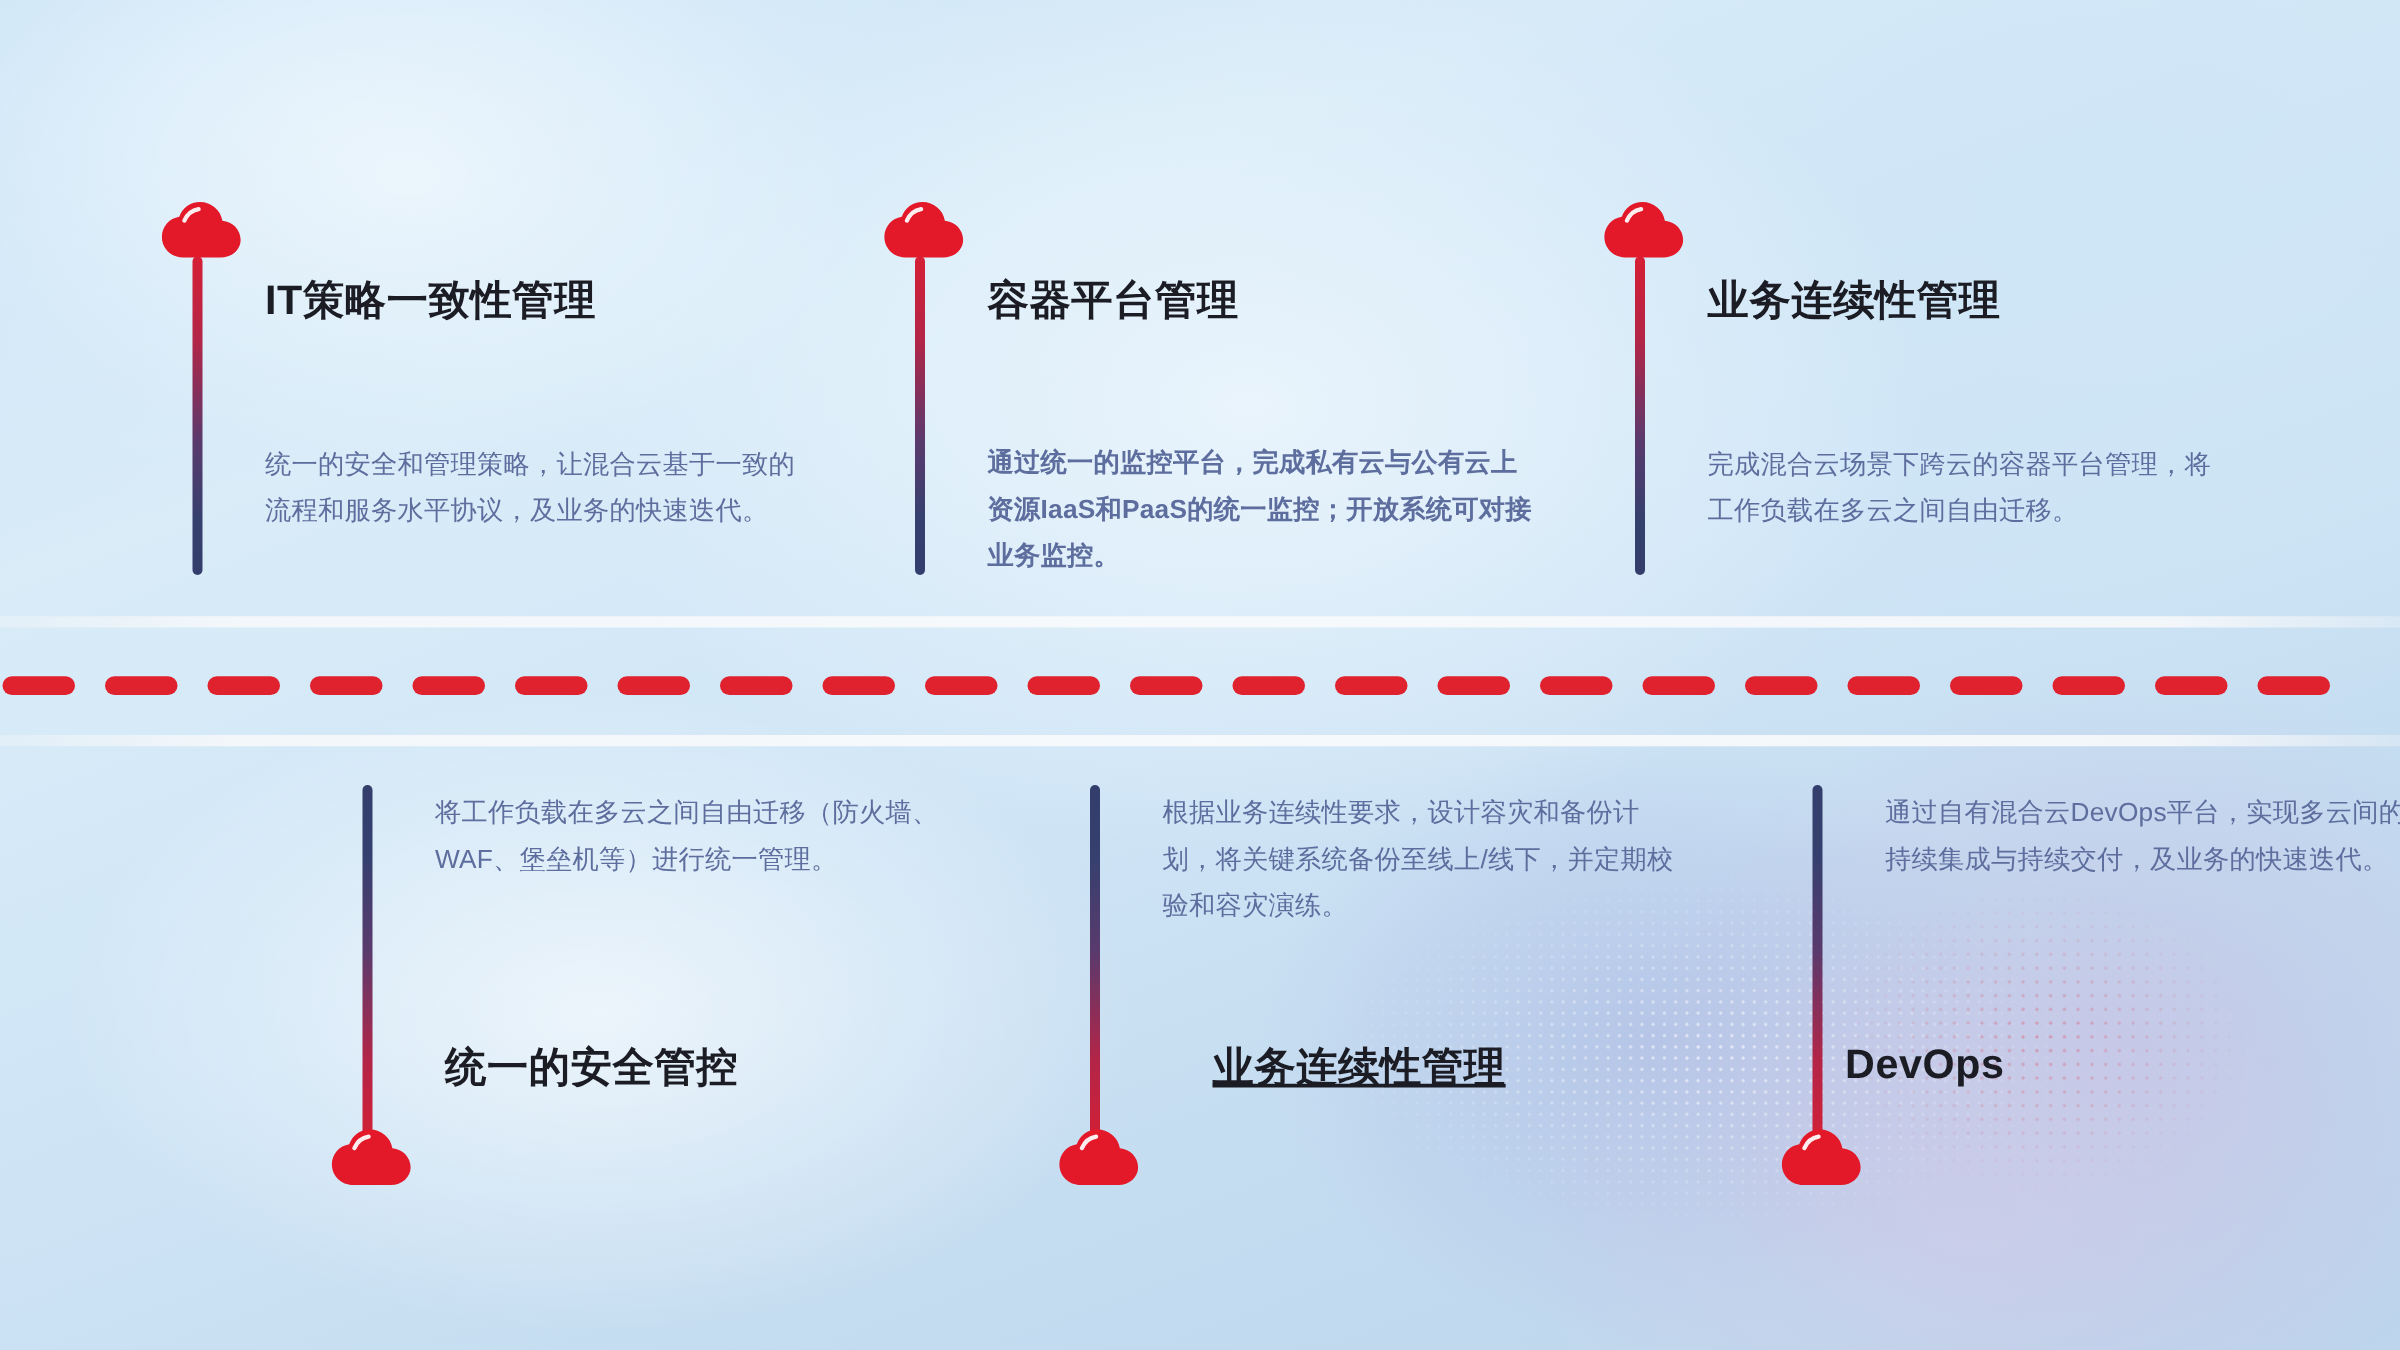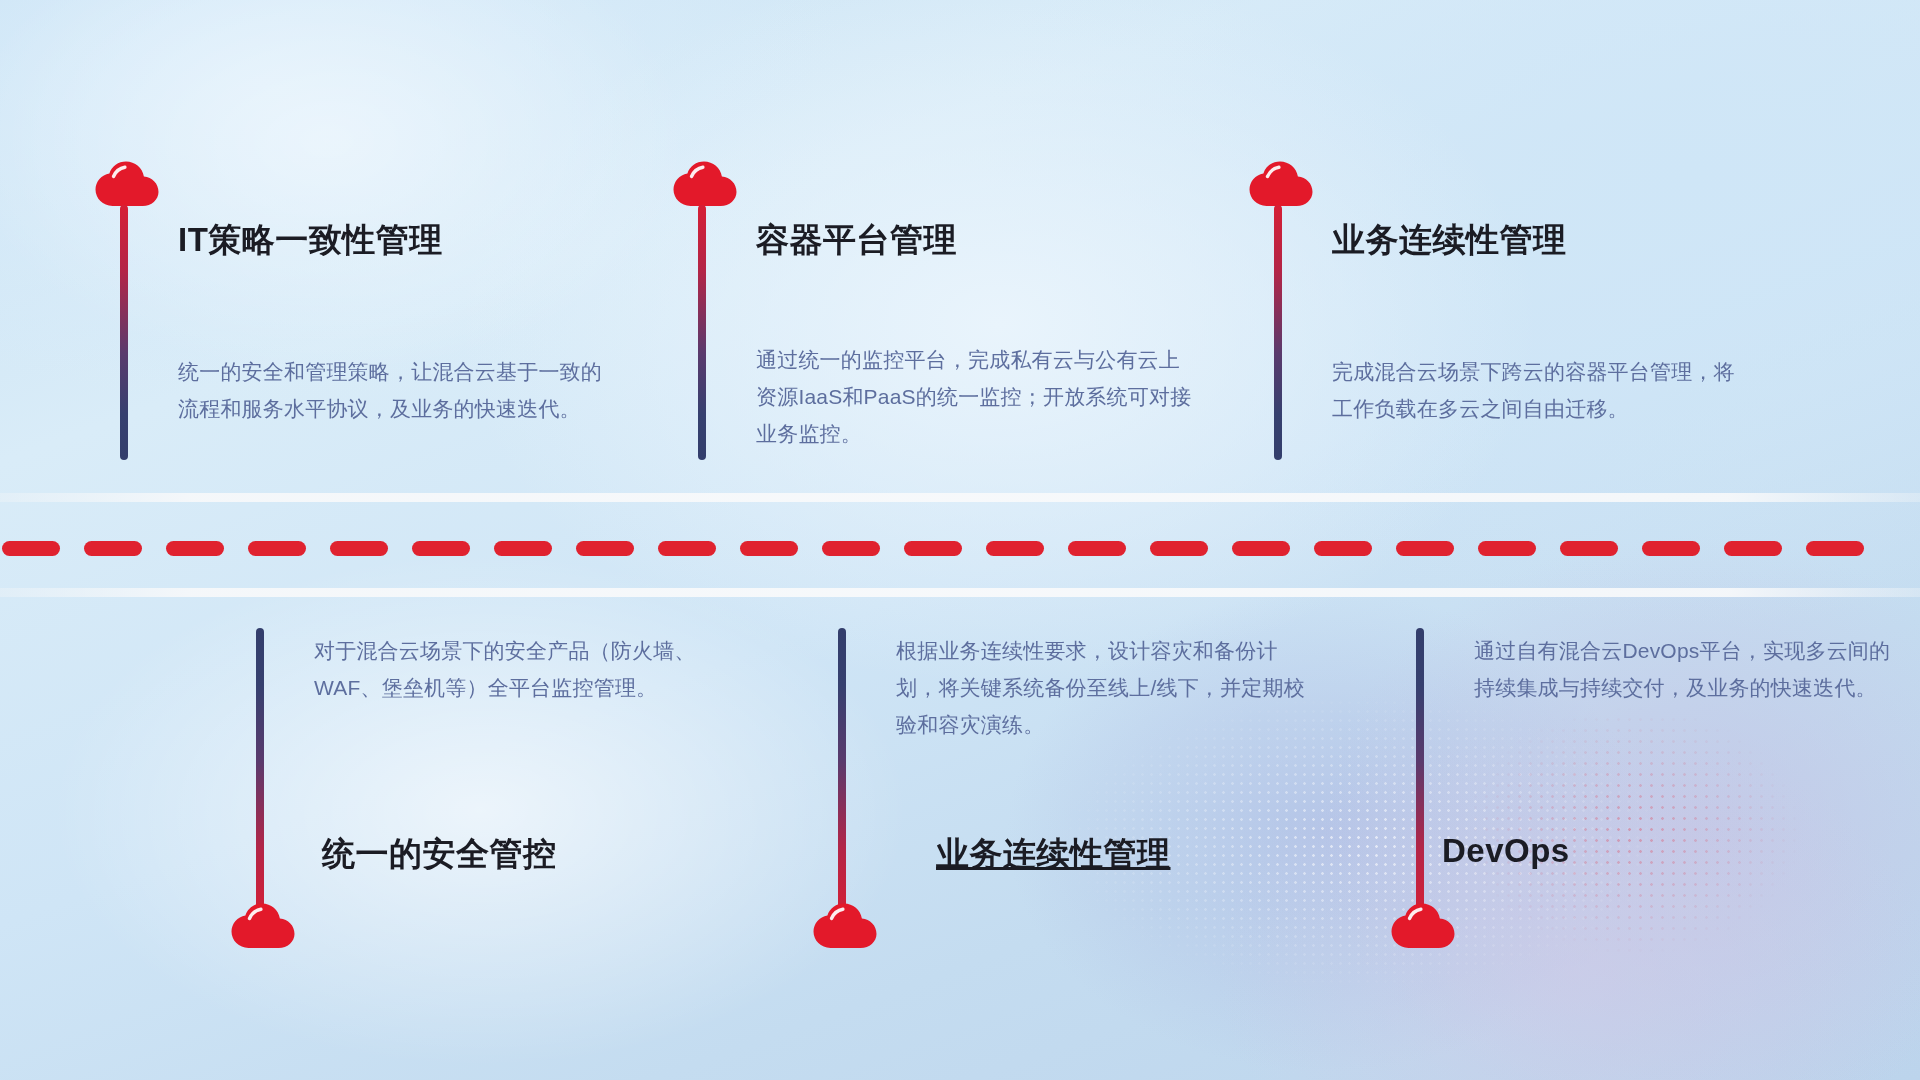--- a/index.html
+++ b/index.html
@@ -1,21 +1,21 @@
 <!DOCTYPE html>
 <html><head>
 <meta charset="utf-8">
 <style>
   html,body{margin:0;padding:0;}
   body{
     width:1920px;height:1080px;
     font-family:"Liberation Sans","DejaVu Sans",sans-serif;
     overflow:hidden;position:relative;background:#cfe3f2;
   }
-  #stage{position:absolute;inset:0;overflow:hidden;}
+  #stage{position:absolute;inset:0;overflow:hidden;padding-left:34px;}
 
   
   .bg-base{
     position:absolute;inset:0;
     background:
       radial-gradient(950px 520px at 14% 8%,  #dceefb 0%, rgba(220,238,251,0) 62%),
       radial-gradient(900px 600px at 52% 30%, #e9f4fc 0%, rgba(233,244,252,0) 60%),
       radial-gradient(1100px 700px at 88% 16%,#cfe6f7 0%, rgba(207,230,247,0) 65%),
       linear-gradient(160deg,#c9e2f4 0%,#d9ecf8 26%,#cfe5f6 52%,#c4dcf0 74%,#bcd4ec 100%);
   }
@@ -116,21 +116,21 @@
 
   <div class="col">
     <div class="cloud" style="left:672px;top:160px;">
       <svg viewBox="0 0 66 50">
           <path d="M18.5 46C8.9 46 1.5 38.6 1.5 29.6c0-8.2 6-15 13.9-16.2C17.8 6.2 24.3 1.5 32 1.5c9.1 0 16.6 6.5 17.9 15 8.3.6 14.6 7.3 14.6 15.4C64.5 39.6 57.4 46 48.7 46z" fill="#e3192a"></path>
           <path d="M19.5 16.5c2.2-5 6.6-8.4 11.4-9.2" fill="none" stroke="#ffffff" stroke-width="3.4" stroke-linecap="round" opacity=".92"></path>
         </svg>
     </div>
     <div class="stem down" style="left:698px;top:205px;height:255px;"></div>
     <div class="heading" style="left:756px;top:218px;">容器平台管理</div>
-    <div class="body-text" style="left:756px;top:341px;width:440px;">通过统一的监控平台，完成私有云与公有云上资源IaaS和PaaS的统一监控；开放系统可对接业务监控。</div>
+    <div class="body-text" style="left:756px;top:352px;width:440px;font-weight:bold;">通过统一的监控平台，完成私有云与公有云上资源IaaS和PaaS的统一监控；开放系统可对接业务监控。</div>
   </div>
 
   <div class="col">
     <div class="cloud" style="left:1248px;top:160px;">
       <svg viewBox="0 0 66 50">
           <path d="M18.5 46C8.9 46 1.5 38.6 1.5 29.6c0-8.2 6-15 13.9-16.2C17.8 6.2 24.3 1.5 32 1.5c9.1 0 16.6 6.5 17.9 15 8.3.6 14.6 7.3 14.6 15.4C64.5 39.6 57.4 46 48.7 46z" fill="#e3192a"></path>
           <path d="M19.5 16.5c2.2-5 6.6-8.4 11.4-9.2" fill="none" stroke="#ffffff" stroke-width="3.4" stroke-linecap="round" opacity=".92"></path>
         </svg>
     </div>
     <div class="stem down" style="left:1274px;top:205px;height:255px;"></div>
@@ -161,21 +161,21 @@
       <span class="dash" style="background: rgb(224, 34, 47);"></span>
       <span class="dash" style="background: rgb(224, 34, 47);"></span>
       <span class="dash" style="background: rgb(224, 34, 47);"></span>
       <span class="dash" style="background: rgb(224, 34, 47);"></span>
       <span class="dash" style="background: rgb(224, 34, 47);"></span>
     </div>
   <div class="rule-bar rule-bottom"></div>
 
   <div class="col">
     <div class="stem up" style="left:256px;top:628px;height:290px;"></div>
-    <div class="body-text" style="left:314px;top:632px;width:420px;">对于混合云场景下的安全产品（防火墙、WAF、堡垒机等）全平台监控管理。</div>
+    <div class="body-text" style="left:314px;top:632px;width:420px;">将工作负载在多云之间自由迁移（防火墙、WAF、堡垒机等）进行统一管理。</div>
     <div class="heading" style="left:322px;top:832px;">统一的安全管控</div>
     <div class="cloud" style="left:230px;top:902px;">
       <svg viewBox="0 0 66 50">
           <path d="M18.5 46C8.9 46 1.5 38.6 1.5 29.6c0-8.2 6-15 13.9-16.2C17.8 6.2 24.3 1.5 32 1.5c9.1 0 16.6 6.5 17.9 15 8.3.6 14.6 7.3 14.6 15.4C64.5 39.6 57.4 46 48.7 46z" fill="#e3192a"></path>
           <path d="M19.5 16.5c2.2-5 6.6-8.4 11.4-9.2" fill="none" stroke="#ffffff" stroke-width="3.4" stroke-linecap="round" opacity=".92"></path>
         </svg>
     </div>
   </div>
 
   <div class="col">

